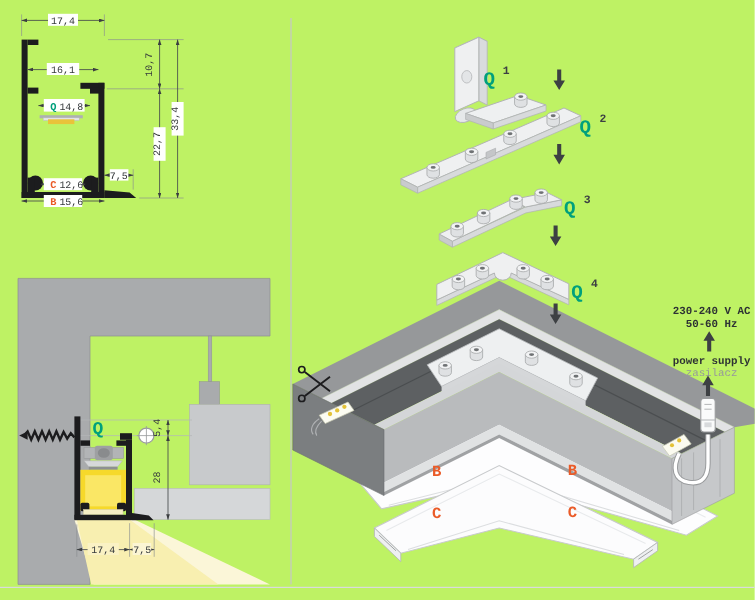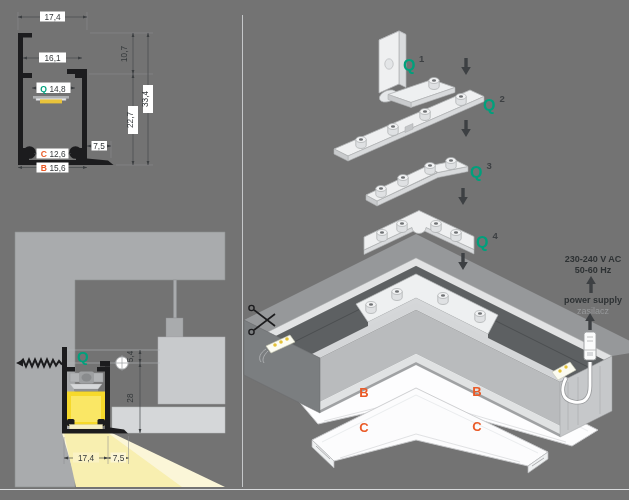--- a/index.html
+++ b/index.html
@@ -1,17 +1,17 @@
 <!DOCTYPE html>
 <html><head>
 <meta charset="utf-8">
 <style>
   html,body{margin:0;padding:0;background:#ffffff;}
-  #stage{position:relative;width:629px;height:500px;background:#737373;overflow:hidden;
-         font-family:Liberation Sans, sans-serif;}
+  #stage{position:relative;width:629px;height:500px;background:#bef264;overflow:hidden;
+         font-family:Liberation Mono, monospace;}
   svg{position:absolute;overflow:visible;}
   #xsec{left:0;top:0;}
   #install{left:0;top:230px;}
   #assembly{left:240px;top:0;}
   .dimtxt{font-size:8.3px;fill:#35393b;}
   .dimbold{font-size:8.6px;font-weight:bold;}
   .qbig{font-size:16px;font-weight:bold;}
   .qsup{font-size:9.5px;font-weight:bold;fill:#3d4043;}
   .bclab{font-size:13px;font-weight:bold;}
   .pwr{font-size:9px;font-weight:bold;fill:#2e3234;}

